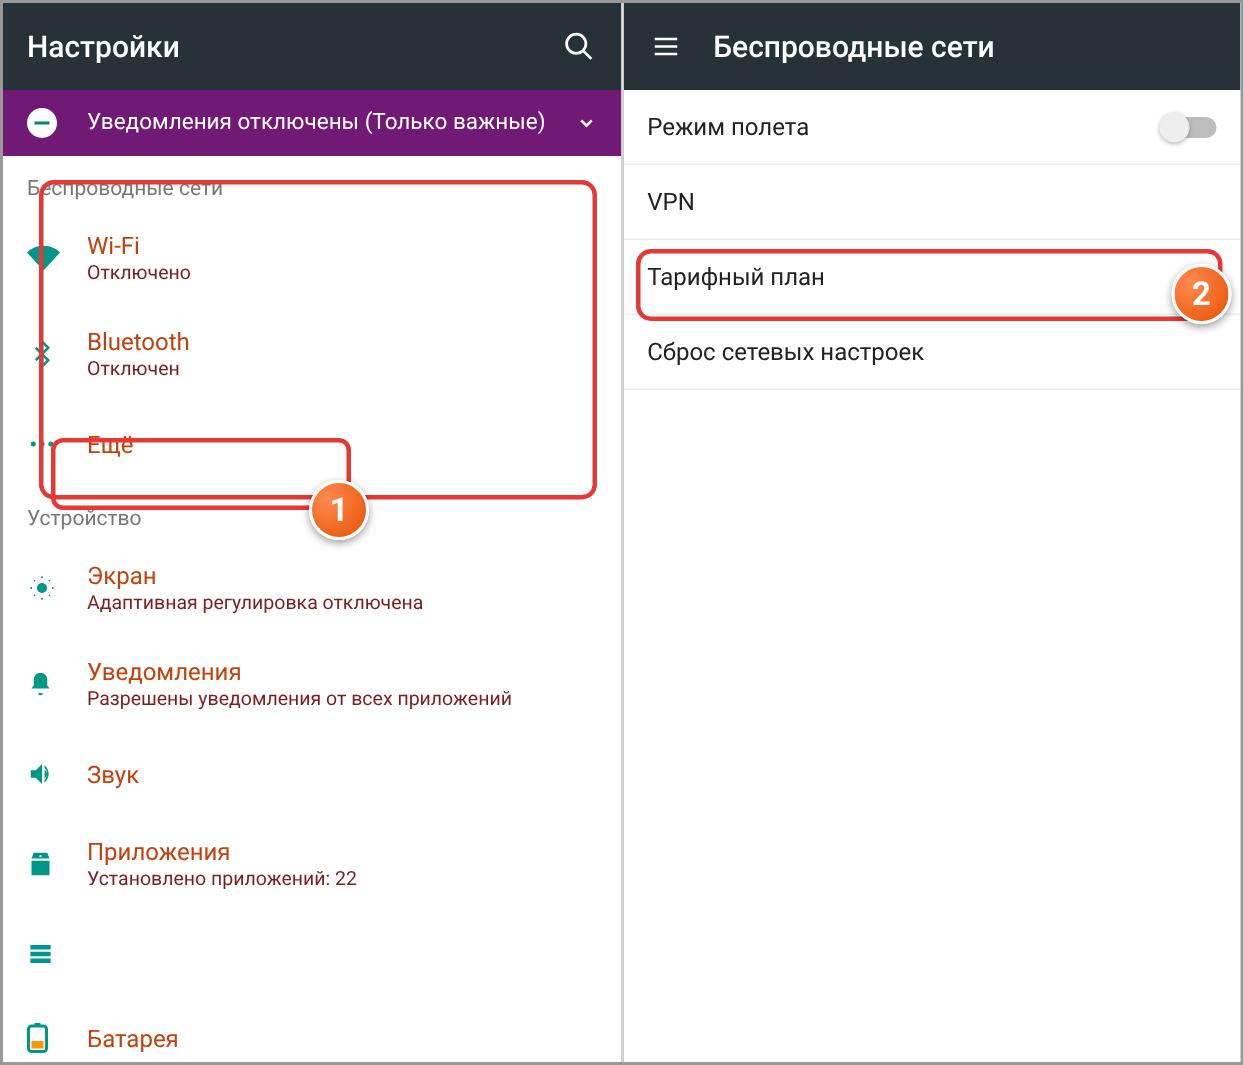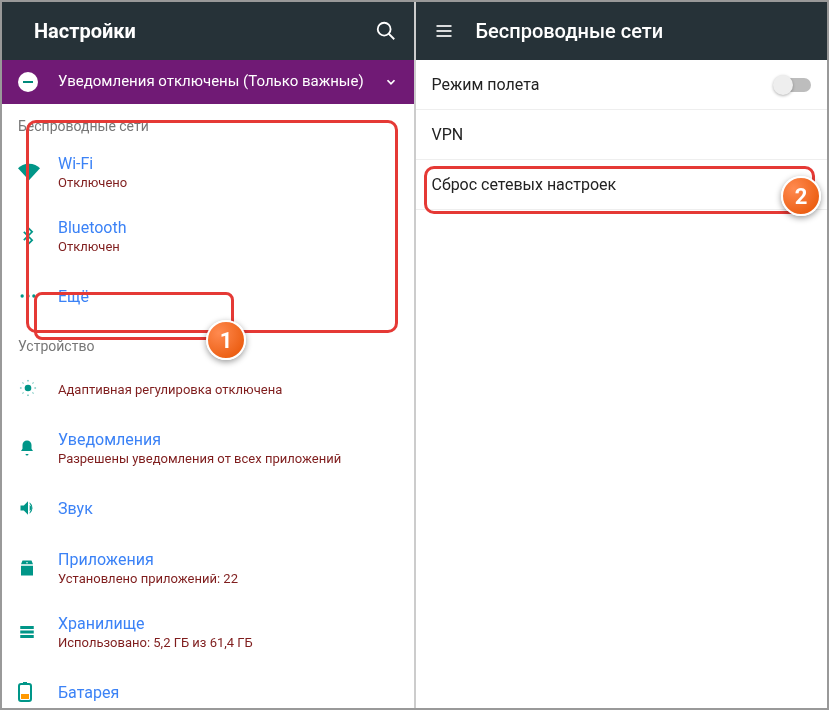--- a/index.html
+++ b/index.html
@@ -22,21 +22,21 @@
     .appbar {
       height: 58px;
       background: #263238;
       color: #fff;
       display: flex;
       align-items: center;
       padding: 0 16px;
       font-size: 20px;
     }
     .appbar .title { flex: 1; margin-left: 20px; font-weight: 500; }
-    .panel-left .appbar .title { margin-left: 16px; font-weight: bold; }
+    .panel-left .appbar .title { margin-left: 0; }
     .appbar .icon { width: 24px; height: 24px; display: flex; align-items: center; justify-content: center; }
     .notice {
       background: #701a75;
       color: #fff;
       display: flex;
       align-items: center;
       padding: 12px 16px;
       font-size: 15px;
     }
     .notice .minus-circle {
@@ -60,21 +60,21 @@
       padding: 14px 16px;
       min-height: 56px;
     }
     .row .icon-slot {
       width: 40px;
       display: flex;
       align-items: center;
       color: #009688;
     }
     .row .labels { flex: 1; }
-    .row .primary { font-size: 16px; color: #3b82f6; }
+    .row .primary { font-size: 16px; color: #c2410c; }
     .row .secondary { font-size: 13px; color: #7f1d1d; margin-top: 2px; }
     .row2 {
       display: flex;
       align-items: center;
       padding: 0 16px;
       min-height: 50px;
       border-bottom: 1px solid #eee;
     }
     .row2 .primary { font-size: 16px; color: #222; flex: 1; }
     .switch {
@@ -181,20 +181,21 @@
       <div class="category">Устройство</div>
 
       <div class="row">
         <div class="icon-slot">
           <svg width="20" height="20" viewBox="0 0 24 24" fill="#009688">
               <circle cx="12" cy="12" r="4"></circle>
               <path d="M12 2l1 2h-2zM12 22l-1-2h2zM22 12l-2 1v-2zM2 12l2-1v2zM19 5l-1 2-1-1zM5 19l1-2 1 1zM19 19l-2-1 1-1zM5 5l2 1-1 1z"></path>
             </svg>
         </div>
         <div class="labels">
+          <div class="primary">Экран</div>
           <div class="secondary">Адаптивная регулировка отключена</div>
         </div>
       </div>
 
       <div class="row">
         <div class="icon-slot">
           <svg width="18" height="18" viewBox="0 0 24 24" fill="#009688">
               <path d="M12 2a6 6 0 00-6 6v5l-2 3h16l-2-3V8a6 6 0 00-6-6zm0 20a2 2 0 002-2h-4a2 2 0 002 2z"></path>
             </svg>
         </div>
@@ -227,24 +228,20 @@
         </div>
       </div>
 
       <div class="row">
         <div class="icon-slot">
           <svg width="18" height="18" viewBox="0 0 24 24" fill="#009688">
               <rect x="3" y="4" width="18" height="4"></rect>
               <rect x="3" y="10" width="18" height="4"></rect>
               <rect x="3" y="16" width="18" height="4"></rect>
             </svg>
-        </div>
-        <div class="labels">
-          <div class="primary">Хранилище</div>
-          <div class="secondary">Использовано: 5,2 ГБ из 61,4 ГБ</div>
         </div>
       </div>
 
       <div class="row">
         <div class="icon-slot">
           <svg width="14" height="20" viewBox="0 0 14 20" fill="none">
               <rect x="1" y="2" width="12" height="17" rx="2" stroke="#009688" stroke-width="2"></rect>
               <rect x="5" y="0" width="4" height="2" fill="#009688"></rect>
               <rect x="3" y="12" width="8" height="5" fill="#FF9800"></rect>
             </svg>
@@ -274,20 +271,23 @@
 
     <div class="content">
       <div class="row2">
         <div class="primary">Режим полета</div>
         <div class="switch"></div>
       </div>
       <div class="row2">
         <div class="primary">VPN</div>
       </div>
       <div class="row2">
+        <div class="primary">Тарифный план</div>
+      </div>
+      <div class="row2">
         <div class="primary">Сброс сетевых настроек</div>
       </div>
     </div>
 
     <div class="highlight-box hb2"></div>
     <div class="num-badge badge2">2</div>
   </div>
 
 </div>
 

